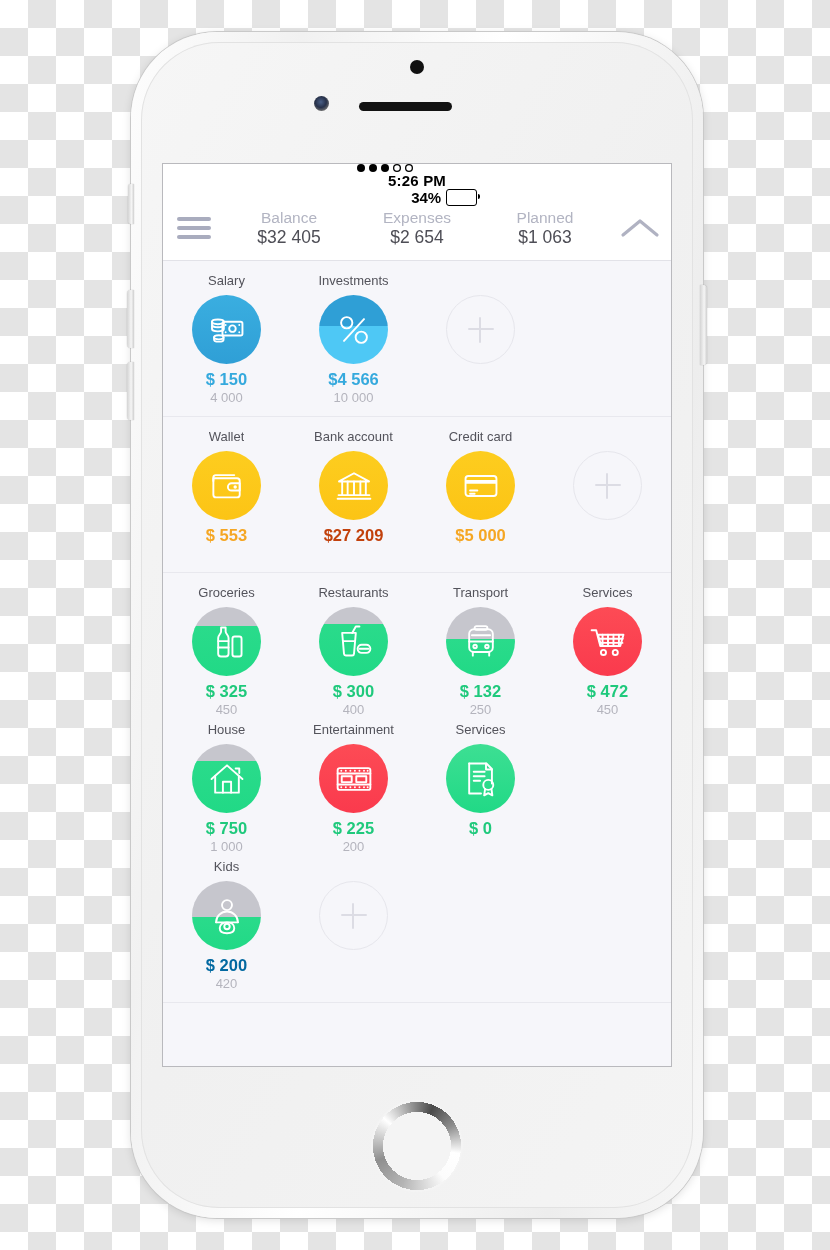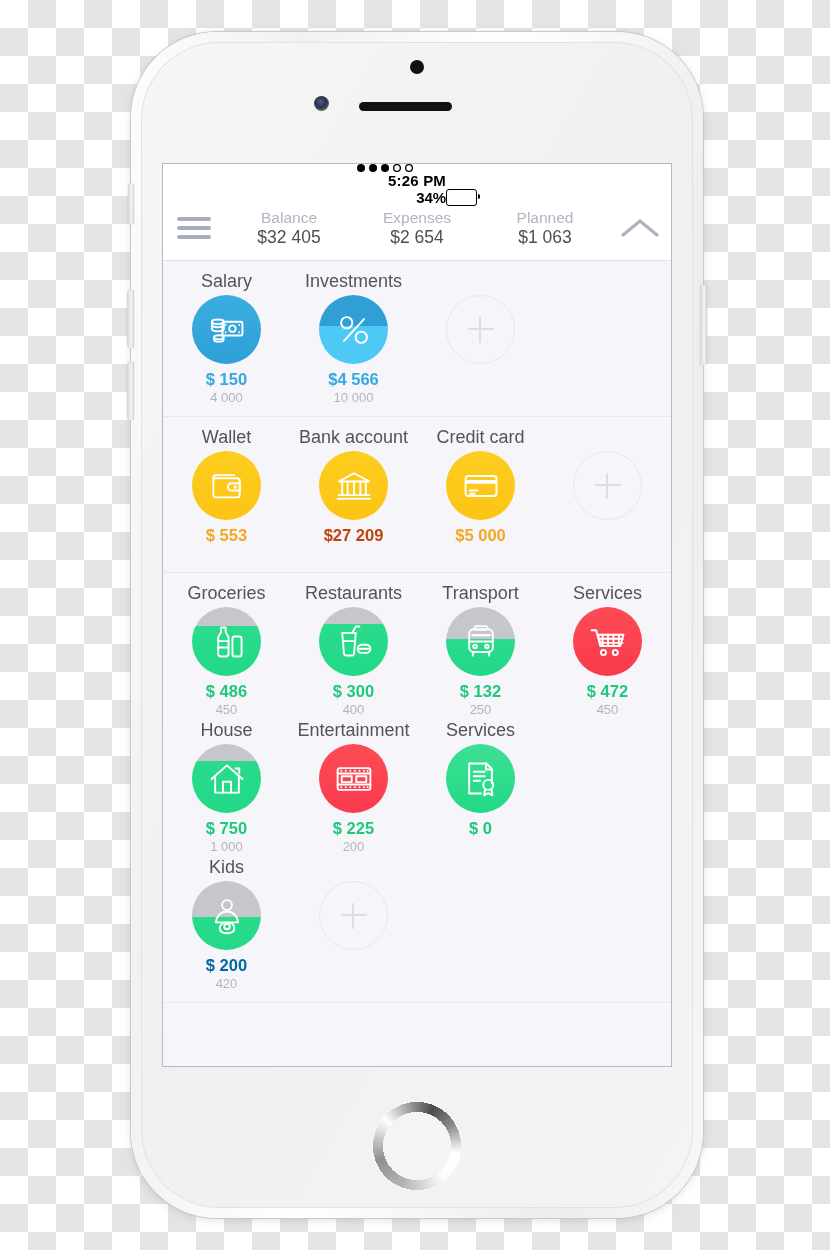--- a/index.html
+++ b/index.html
@@ -67,21 +67,21 @@
 
   
   #status-bar{
     height:32px;background:#fff;display:flex;align-items:center;
     padding:0 13px;font-size:15px;font-weight:bold;color:#000;flex-direction:column;
   }
   #signal-dots{display:flex;align-items:center;gap:4px;width:120px;}
   .sig-dot{width:8px;height:8px;border-radius:50%;background:#000;}
   .sig-dot.empty{background:#fff;box-shadow:inset 0 0 0 1.3px #000;}
   #status-time{flex:1;text-align:center;letter-spacing:.2px;}
-  #status-right{width:120px;display:flex;align-items:flex-start;justify-content:flex-end;}
+  #status-right{width:120px;display:flex;align-items:flex-start;justify-content:flex-end;gap:5px;}
   #battery-shell{
     position:relative;width:26px;height:12px;border:1.4px solid #000;border-radius:3px;padding:1.4px;
   }
   #battery-fill{height:100%;background:#000;border-radius:1px;}
   #battery-shell::after{
     content:"";position:absolute;right:-4px;top:3.5px;width:2.4px;height:5px;
     background:#000;border-radius:0 2px 2px 0;
   }
 
   
@@ -95,21 +95,21 @@
   .summary-stat .stat-label{font-size:15.5px;color:#b2b4c2;line-height:19px;}
   .summary-stat .stat-value{font-size:17.5px;color:#4e4e56;line-height:21px;}
   #collapse-button{width:62px;display:flex;align-items:center;justify-content:center;}
   #collapse-button svg{display:block;}
 
   
   .section{padding:10px 0 8px 0;background:#f6f6fa;border-bottom:1px solid #e8e8ee;}
   .tile-row{display:flex;}
   .tile{width:25%;display:flex;flex-direction:column;align-items:center;padding-bottom:2px;}
   .tile-label{
-    font-size:18px;color:#53535b;line-height:20px;height:20px;
+    font-size:13px;color:#53535b;line-height:20px;height:20px;
     white-space:nowrap;overflow:hidden;
   }
   .circle{
     position:relative;width:69px;height:69px;border-radius:50%;margin:4px 0 5px 0;
     overflow:hidden;display:flex;align-items:center;justify-content:center;
   }
   .circle .fill-bg{position:absolute;inset:0;}
   .circle svg{position:relative;z-index:2;display:block;}
   .tile-amount{font-size:16.5px;font-weight:bold;line-height:20px;}
   .tile-budget{font-size:13px;color:#b4b4bd;line-height:17px;height:17px;}
@@ -285,21 +285,21 @@
             <div class="tile">
               <div class="tile-label">Groceries</div>
               <div class="circle">
                 <div class="fill-bg" style="background: linear-gradient(rgb(198, 198, 205) 0%, rgb(198, 198, 205) 28%, rgb(42, 219, 139) 28%, rgb(33, 217, 134) 100%);"></div>
                 <svg width="40" height="40" viewBox="0 0 44 44">
       <path d="M15.5 6h5v4.5c0 2.6 3.2 3.6 3.2 7.2V35a3 3 0 0 1-3 3h-5.4a3 3 0 0 1-3-3V17.7c0-3.6 3.2-4.6 3.2-7.2z" fill="none" stroke="#ffffff" stroke-width="2.1" stroke-linecap="round" stroke-linejoin="round"></path>
       <path d="M12.3 21h11.4M12.3 28h11.4" fill="none" stroke="#ffffff" stroke-width="2.1" stroke-linecap="round" stroke-linejoin="round"></path>
       <rect x="28" y="16" width="10" height="22" rx="2.5" fill="none" stroke="#ffffff" stroke-width="2.1" stroke-linecap="round" stroke-linejoin="round"></rect>
     </svg>
               </div>
-              <div class="tile-amount" style="color: rgb(31, 201, 124);">$ 486</div>
+              <div class="tile-amount" style="color: rgb(31, 201, 124);">$ 325</div>
               <div class="tile-budget">450</div>
             </div>
             <div class="tile">
               <div class="tile-label">Restaurants</div>
               <div class="circle">
                 <div class="fill-bg" style="background: linear-gradient(rgb(198, 198, 205) 0%, rgb(198, 198, 205) 25%, rgb(42, 219, 139) 25%, rgb(33, 217, 134) 100%);"></div>
                 <svg width="40" height="40" viewBox="0 0 44 44">
       <path d="M9 12h15l-2 23a2 2 0 0 1-2 1.8h-7a2 2 0 0 1-2-1.8z" fill="none" stroke="#ffffff" stroke-width="2.1" stroke-linecap="round" stroke-linejoin="round"></path>
       <path d="M20 12 L24 5 L28 5" fill="none" stroke="#ffffff" stroke-width="2.1" stroke-linecap="round" stroke-linejoin="round"></path>
       <path d="M9.8 21h13.4" fill="none" stroke="#ffffff" stroke-width="2.1" stroke-linecap="round" stroke-linejoin="round"></path>

